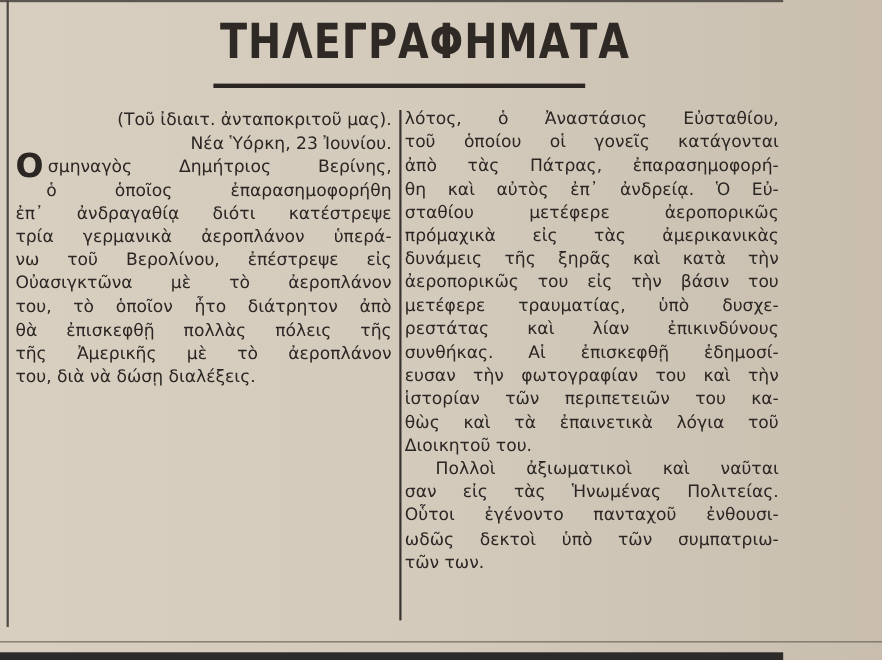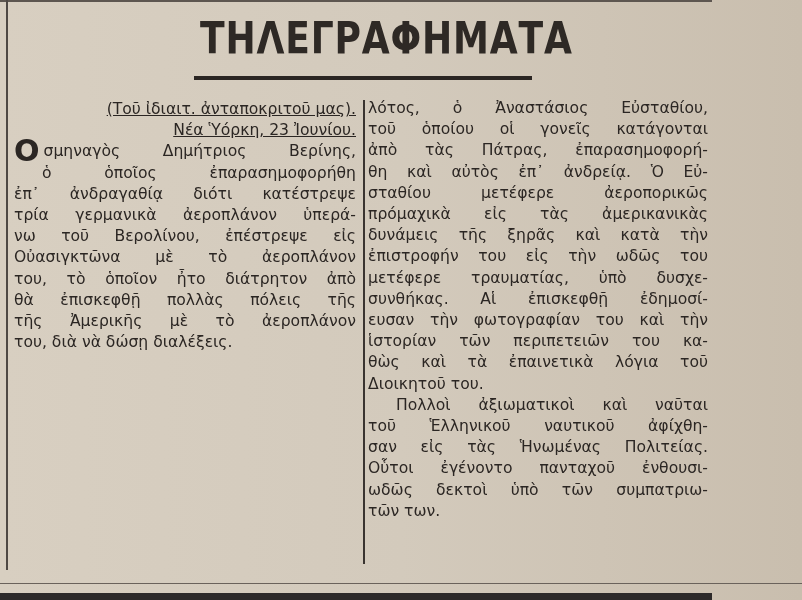--- a/index.html
+++ b/index.html
@@ -20,21 +20,21 @@
   .col-divider { position: absolute; left: 363px; top: 100px; width: 2px; height: 464px; background: #3a3430; }
   .col { position: absolute; font-size: 15.6px; line-height: 21.2px; }
   .col-left { left: 14px; top: 95px; width: 342px; }
   .col-right { left: 368px; top: 98px; width: 340px; }
   .headline {
     text-align: center; font-size: 24px; line-height: 29px; letter-spacing: 0.5px;
     color: #2d2824; transform: scaleX(0.9); transform-origin: center top; margin-top: 2px;
   }
   .line { white-space: nowrap; display: block; text-align: justify; text-align-last: justify; }
   .line.last { text-align-last: left; }
-  .line.right { text-align: right; text-align-last: right; text-decoration: underline; }
+  .line.right { text-align: right; text-align-last: right; }
   .line.indent { padding-left: 28px; }
   .byline { margin-top: 4px; }
   .dropcap { font-size: 30px; line-height: 20px; font-weight: bold; margin-right: 4px; vertical-align: -5px; }
   .bottom-rule { position: absolute; left: 0; top: 583px; width: 802px; height: 1px; background: #6a625b; }
   .bottom-bar { position: absolute; left: 0; top: 593px; width: 712px; height: 7px; background: #2d2a2a; }
 </style>
 </head>
 <body>
 
 <div class="top-rule"></div>
@@ -61,29 +61,29 @@
 </div>
 
 <div class="col col-right">
   <span class="line">λότος, ὁ Ἀναστάσιος Εὐσταθίου,</span>
   <span class="line">τοῦ ὁποίου οἱ γονεῖς κατάγονται</span>
   <span class="line">ἀπὸ τὰς Πάτρας, ἐπαρασημοφορή-</span>
   <span class="line">θη καὶ αὐτὸς ἐπ᾽ ἀνδρείᾳ. Ὁ Εὐ-</span>
   <span class="line">σταθίου μετέφερε ἀεροπορικῶς</span>
   <span class="line">πρόμαχικὰ εἰς τὰς ἀμερικανικὰς</span>
   <span class="line">δυνάμεις τῆς ξηρᾶς καὶ κατὰ τὴν</span>
-  <span class="line">ἐπιστροφήν του εἰς τὴν ωδῶς του</span>
+  <span class="line">ἀεροπορικῶς του εἰς τὴν βάσιν του</span>
   <span class="line">μετέφερε τραυματίας, ὑπὸ δυσχε-</span>
+  <span class="line">ρεστάτας καὶ λίαν ἐπικινδύνους</span>
   <span class="line">συνθήκας. Αἱ ἐπισκεφθῇ ἐδημοσί-</span>
   <span class="line">ευσαν τὴν φωτογραφίαν του καὶ τὴν</span>
   <span class="line">ἱστορίαν τῶν περιπετειῶν του κα-</span>
   <span class="line">θὼς καὶ τὰ ἐπαινετικὰ λόγια τοῦ</span>
   <span class="line last">Διοικητοῦ του.</span>
   <span class="line indent">Πολλοὶ ἀξιωματικοὶ καὶ ναῦται</span>
-  <span class="line">τοῦ Ἑλληνικοῦ ναυτικοῦ ἀφίχθη-</span>
   <span class="line">σαν εἰς τὰς Ἡνωμένας Πολιτείας.</span>
   <span class="line">Οὗτοι ἐγένοντο πανταχοῦ ἐνθουσι-</span>
   <span class="line">ωδῶς δεκτοὶ ὑπὸ τῶν συμπατριω-</span>
   <span class="line last">τῶν των.</span>
 </div>
 
 <div class="bottom-rule"></div>
 <div class="bottom-bar"></div>
 
 </body></html>

